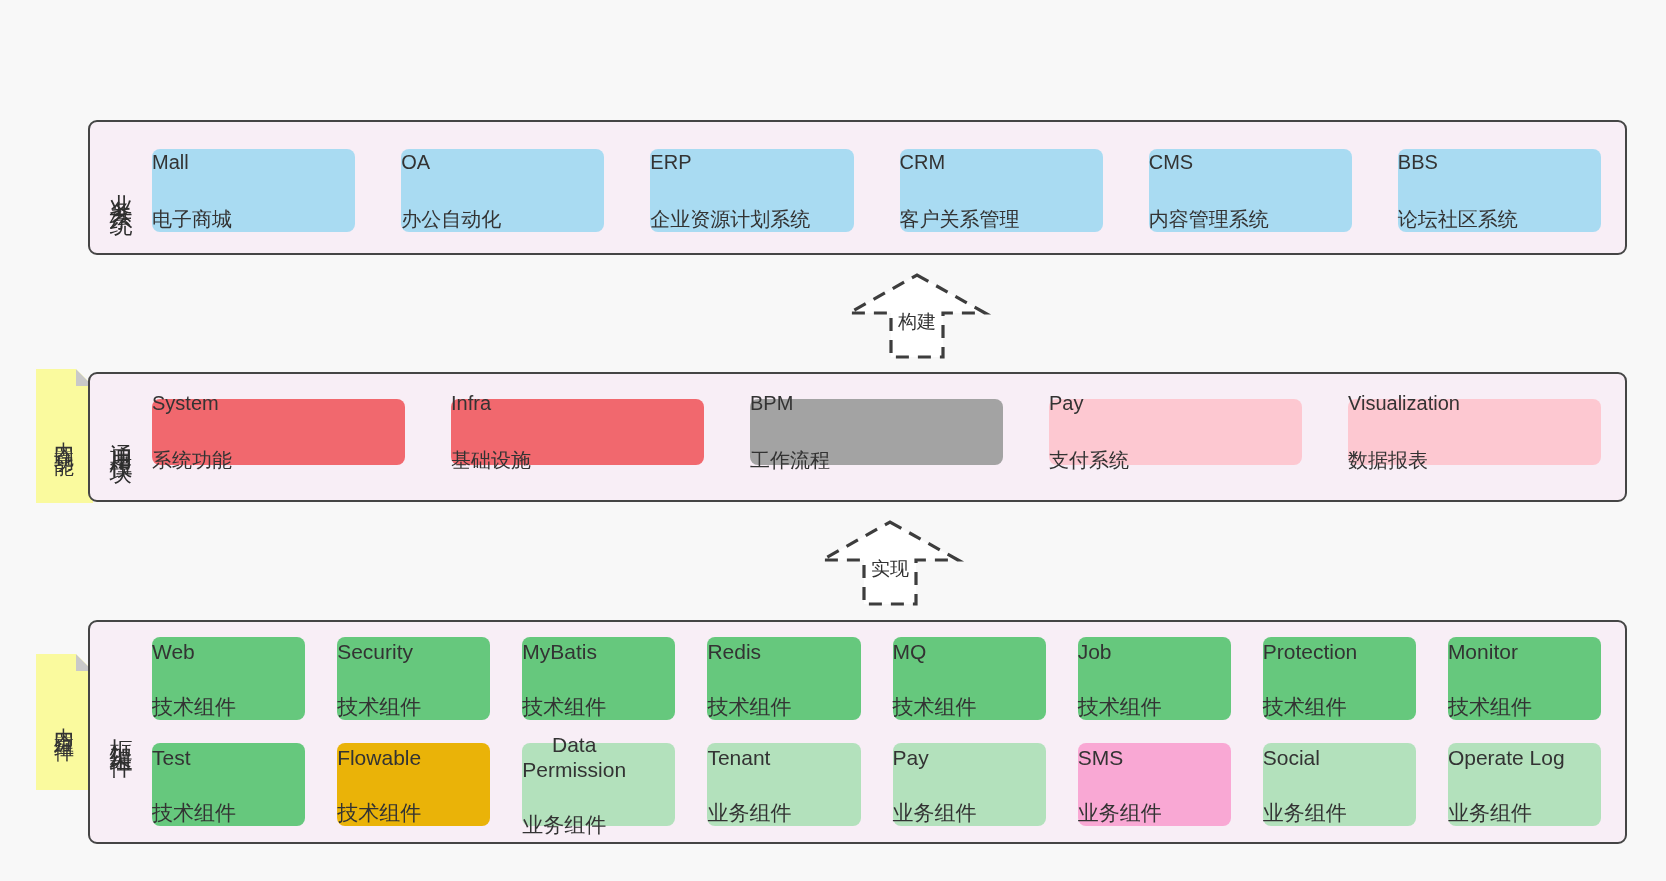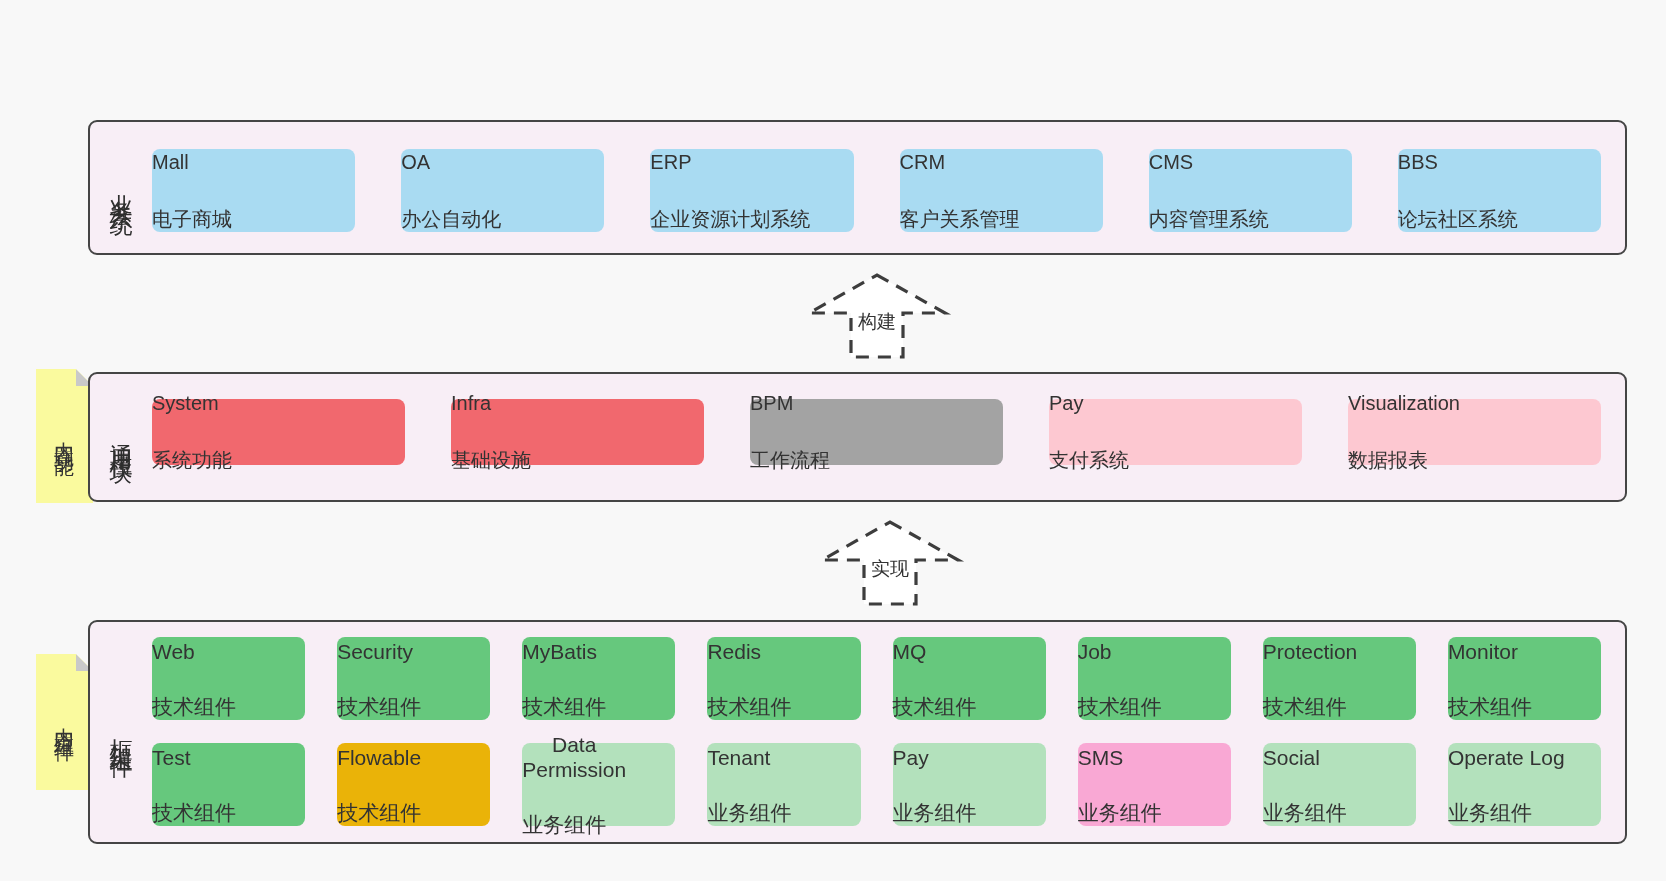--- a/index.html
+++ b/index.html
@@ -69,21 +69,21 @@
     gap:30px;
   }
   .panel-2 .box{height:66px;}
   .box-title,.box-subtitle{
     font-size:20px;line-height:27px;color:#333;
   }
   .panel-3 .box-title,.panel-3 .box-subtitle{font-size:21px;line-height:25px;}
   .box-title{white-space:pre-line;}
   
   .arrow{position:absolute;width:142px;height:88px;z-index:1;}
-  .arrow-1{left:806px;top:272px;}
+  .arrow-1{left:846px;top:272px;}
   .arrow-2{left:819px;top:519px;}
   .arrow svg{position:absolute;left:0;top:0;width:142px;height:88px;overflow:visible;}
   .arrow polygon{
     fill:#ffffff;
     stroke:var(--arrow-stroke,#3d3d3d);
     stroke-width:3.2;
     stroke-dasharray:13 9;
   }
   .arrow-label{
     position:absolute;left:50%;top:36px;transform:translateX(-50%);

